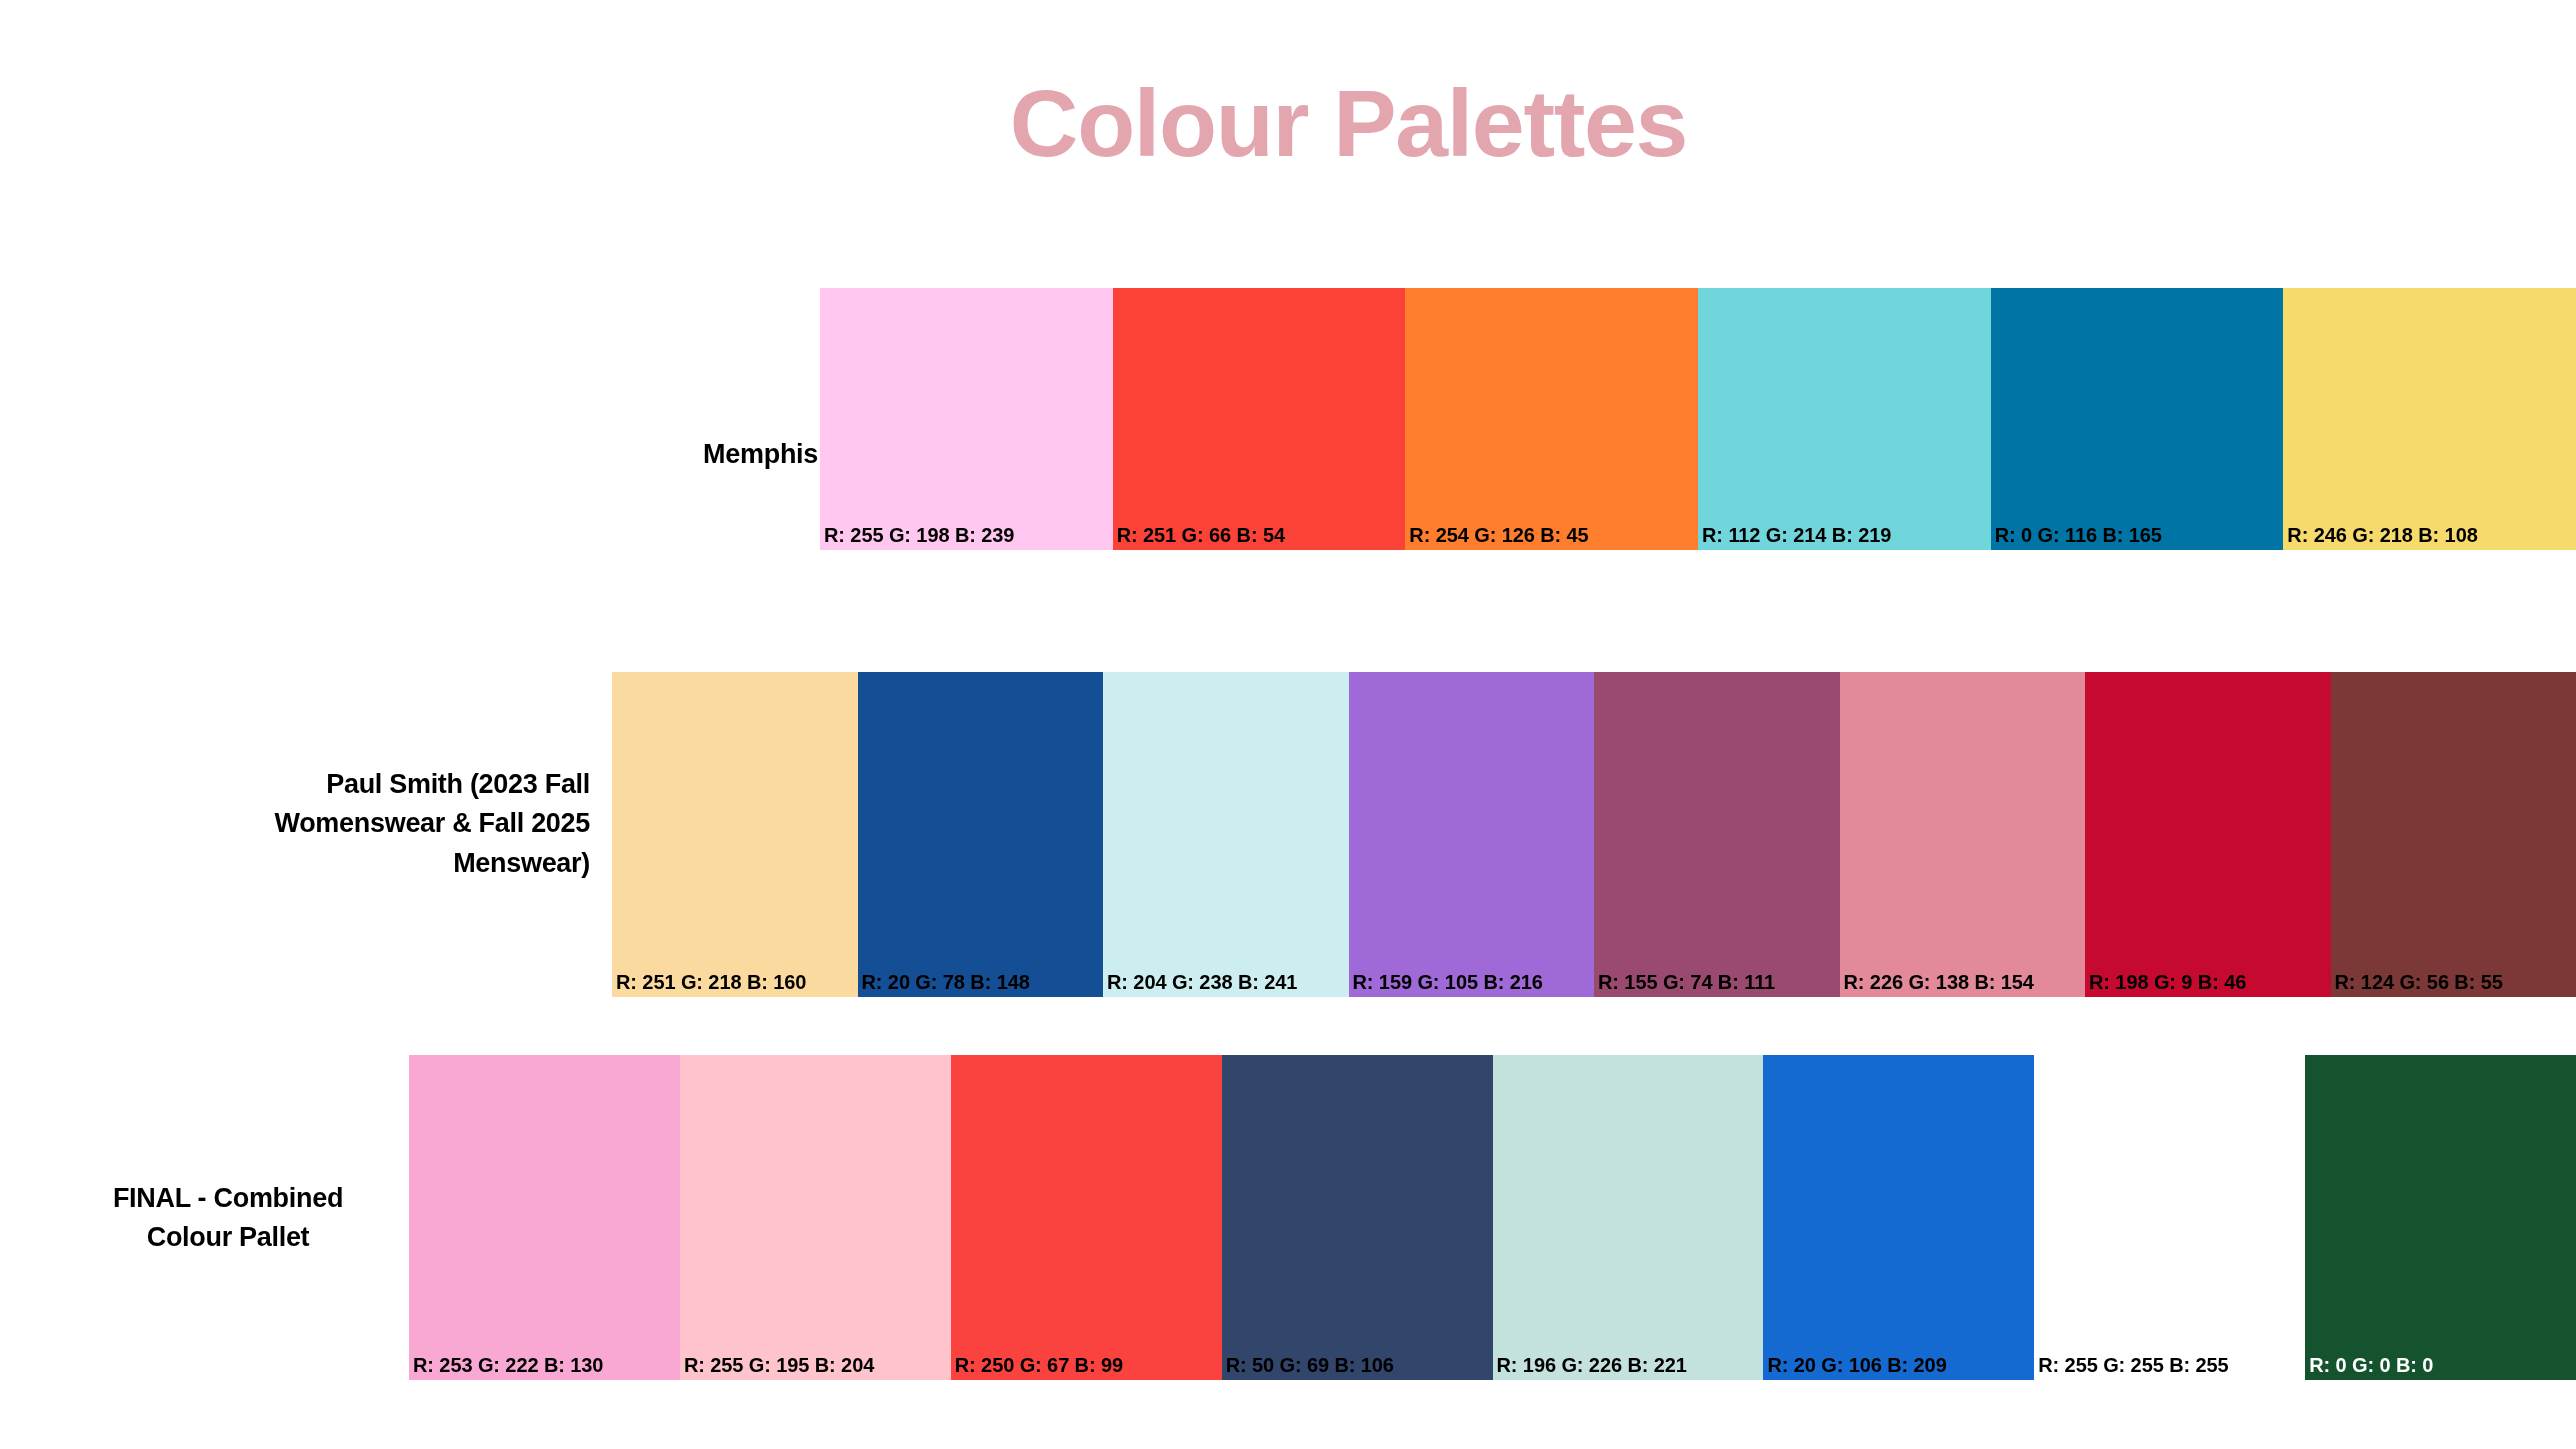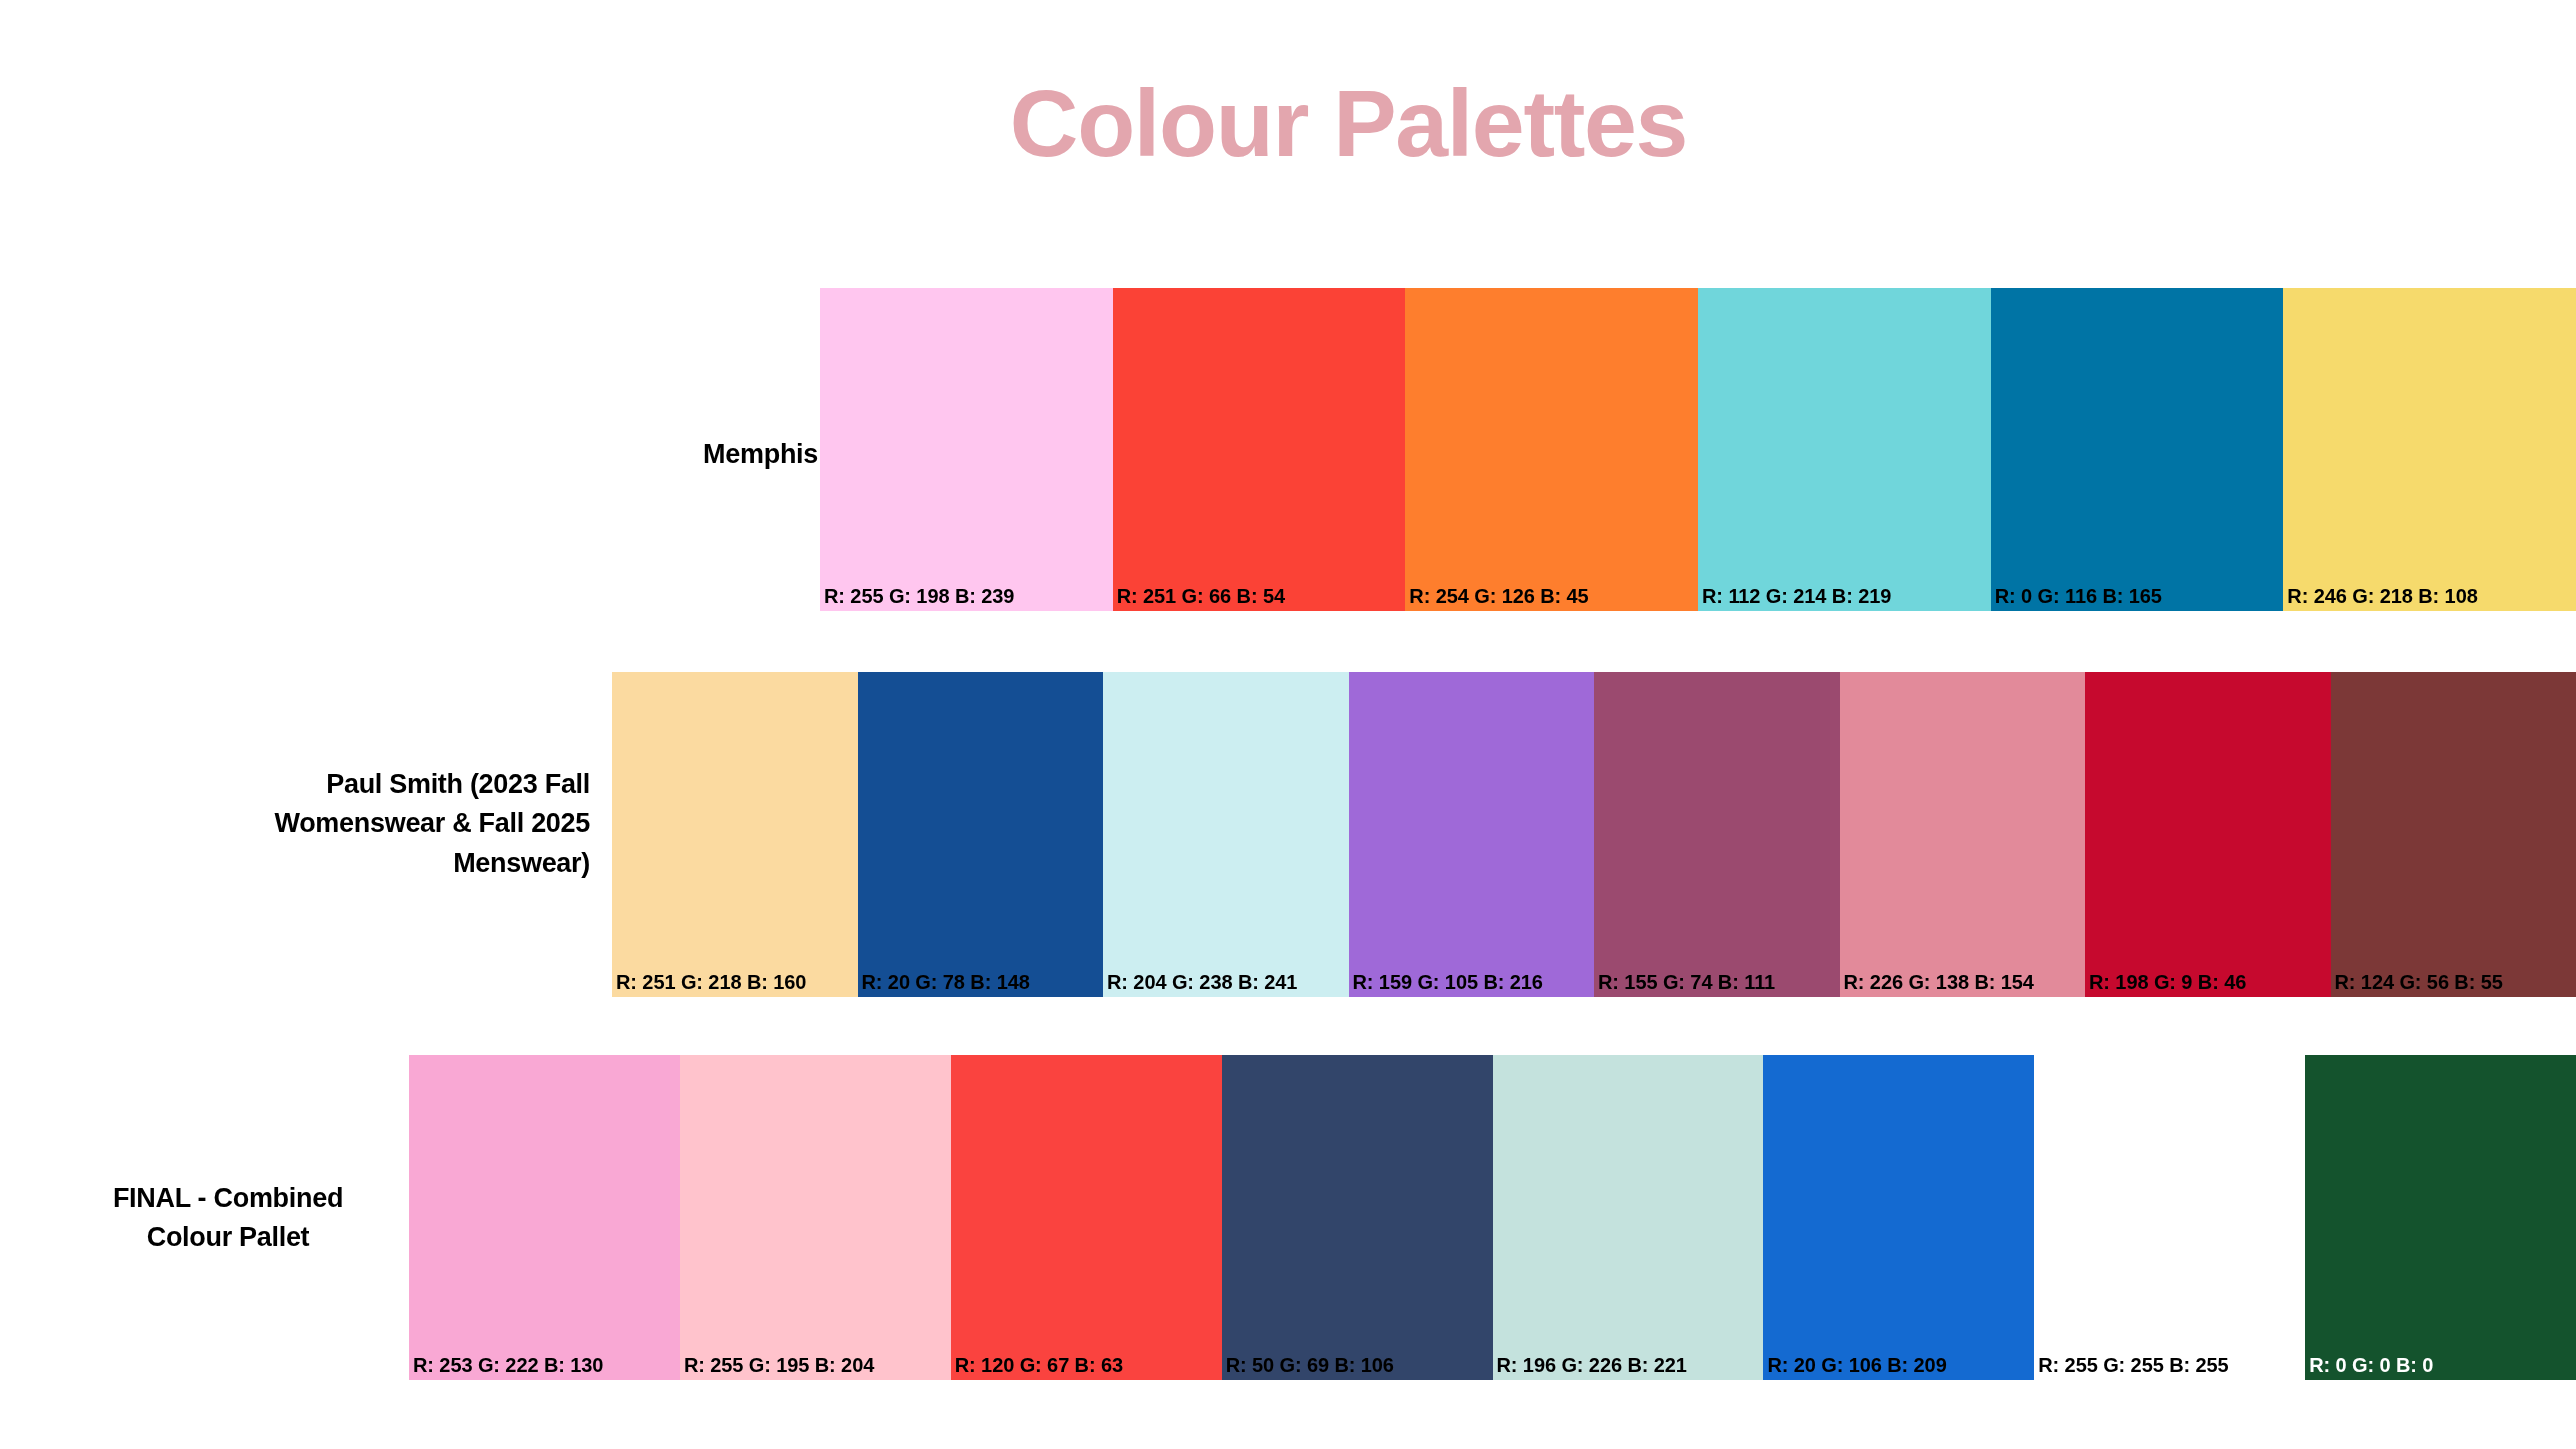--- a/index.html
+++ b/index.html
@@ -69,21 +69,21 @@
     font-weight: 700;
     font-size: 20px;
     letter-spacing: -0.1px;
     color: #000000;
     white-space: nowrap;
     line-height: 1;
   }
   .swatch-code.light-text { color: #ffffff; }
 
   
-  #row-memphis   { left: 820px; top: 288px;  width: 1756px; height: 323px; }
+  #row-memphis   { left: 820px; top: 288px;  width: 1756px; height: 262px; }
   #row-paulsmith { left: 612px;  top: 672px; width: 1964px; height: 325px; }
   #row-final     { left: 409px;  top: 1055px; width: 2167px; height: 325px; }
 
   #label-memphis   { left: 496px; top: 435px;  width: 322px; }
   #label-paulsmith { left: 107px; top: 765px; width: 483px; }
   #label-final     { left: 67px; top: 1179px; width: 322px; text-align: center; }
 </style>
 </head>
 <body>
 
@@ -144,21 +144,21 @@
 <div class="row-label" id="label-final">FINAL - Combined
 Colour Pallet</div>
 <div class="palette-row" id="row-final">
     <div class="swatch" style="background: #f9a8d4; flex: 1 1 0px;">
       <span class="swatch-code">R: 253 G: 222 B: 130</span>
     </div>
     <div class="swatch" style="background: rgb(255, 195, 204); flex: 1 1 0px;">
       <span class="swatch-code">R: 255 G: 195 B: 204</span>
     </div>
     <div class="swatch" style="background: rgb(250, 67, 63); flex: 1 1 0px;">
-      <span class="swatch-code">R: 120 G: 67 B: 63</span>
+      <span class="swatch-code">R: 250 G: 67 B: 99</span>
     </div>
     <div class="swatch" style="background: rgb(50, 69, 106); flex: 1 1 0px;">
       <span class="swatch-code">R: 50 G: 69 B: 106</span>
     </div>
     <div class="swatch" style="background: rgb(196, 226, 221); flex: 1 1 0px;">
       <span class="swatch-code">R: 196 G: 226 B: 221</span>
     </div>
     <div class="swatch" style="background: rgb(20, 106, 209); flex: 1 1 0px;">
       <span class="swatch-code">R: 20 G: 106 B: 209</span>
     </div>

